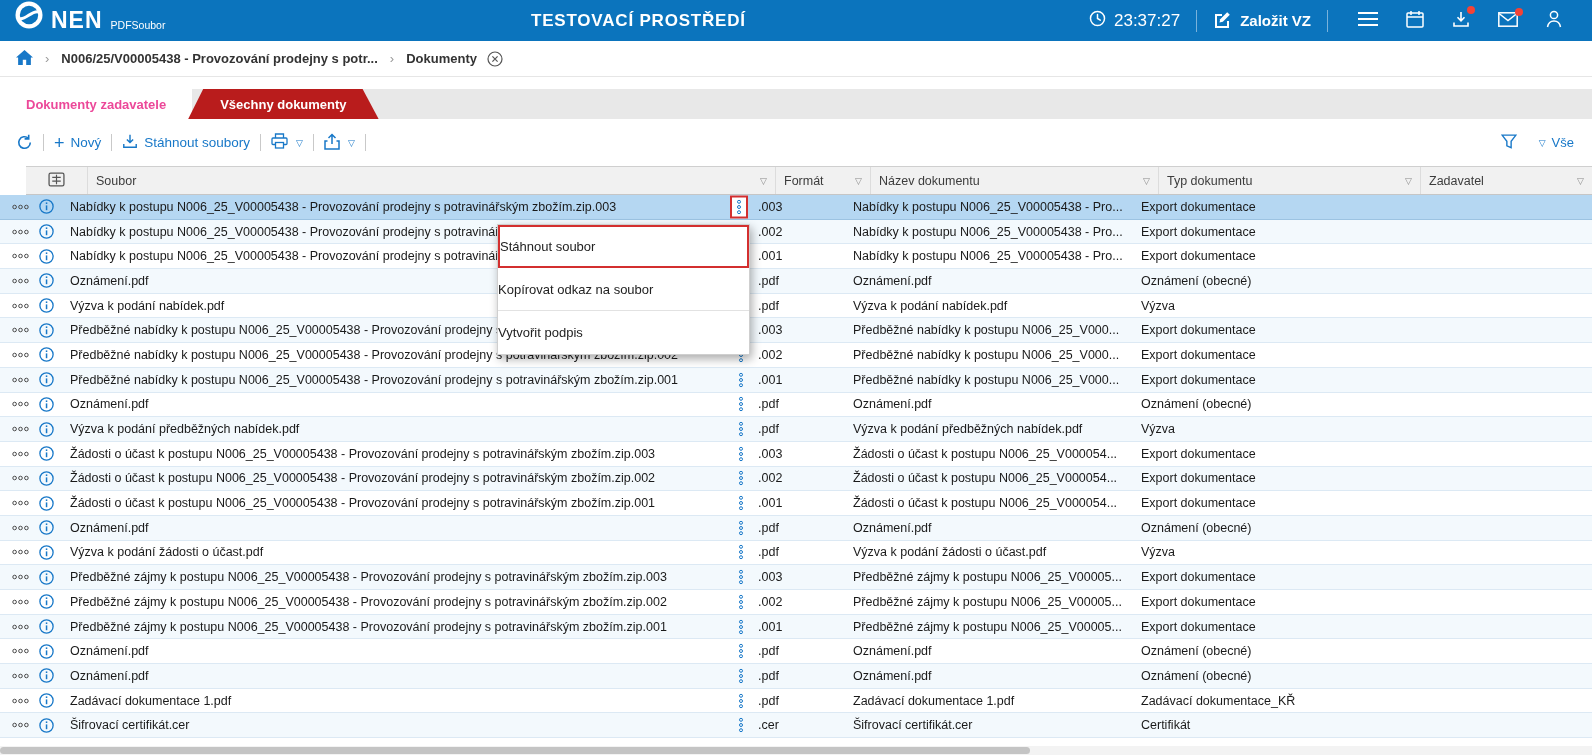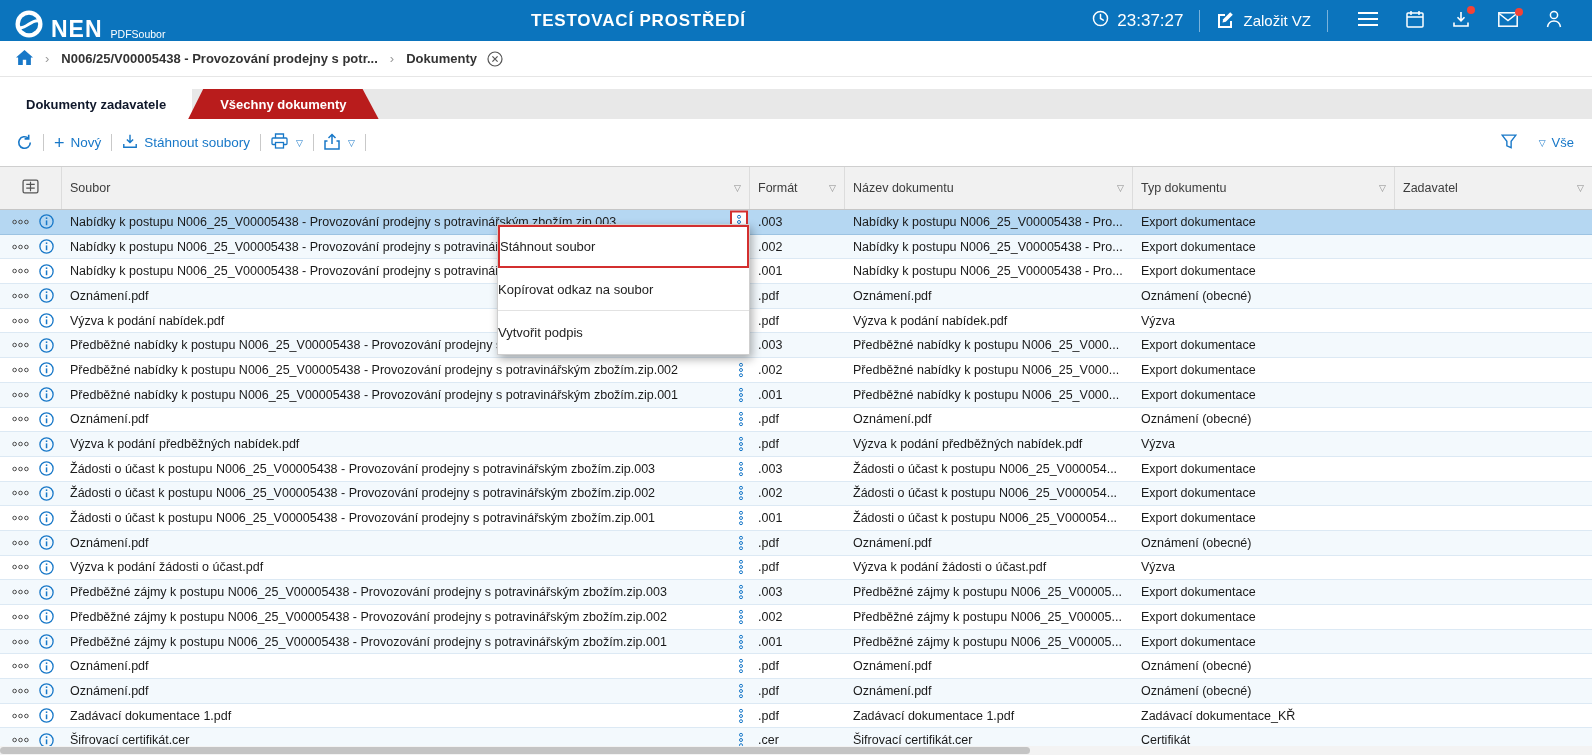--- a/index.html
+++ b/index.html
@@ -1,58 +1,58 @@
 <!DOCTYPE html>
 <html><head>
 <meta charset="utf-8">
 <style>
   * { margin:0; padding:0; box-sizing:border-box; }
   html,body { background:#fff; }
   body { font-family:"Liberation Sans", sans-serif; }
   .app { position:relative; width:1592px; height:755px; overflow:hidden; background:#fff; color:#1a1a1a; font-size:12.5px; }
 
   
-  .topbar { position:absolute; top:0; left:0; right:0; height:41px; background:#0b74bd; color:#fff; display:flex; align-items:flex-end; }
+  .topbar { position:absolute; top:0; left:0; right:0; height:41px; background:#0b74bd; color:#fff; display:flex; align-items:flex-start; }
   .brand { display:flex; align-items:flex-end; gap:7px; margin-left:14px; cursor:pointer; }
   .logo-circle { display:flex; margin-bottom:2px; }
   .brand-name { font-size:23px; font-weight:bold; letter-spacing:1px; line-height:0.95; }
   .brand-sub { font-size:10.5px; margin-bottom:1px; margin-left:1px; }
   .env-title { position:absolute; left:531px; top:50%; transform:translateY(-50%); font-size:17px; font-weight:bold; letter-spacing:0.8px; }
   .top-right { position:absolute; right:0; top:0; height:100%; display:flex; align-items:center; padding-right:16px; }
   .clock { display:flex; align-items:center; gap:8px; font-size:17px; }
   .vsep { width:1px; height:22px; background:rgba(255,255,255,0.45); margin:0 16px; }
-  .zalozit { display:flex; align-items:center; gap:9px; font-weight:normal; font-size:15px; color:#fff; background:none; border:none; cursor:pointer; font-family:inherit; }
+  .zalozit { display:flex; align-items:center; gap:9px; font-weight:bold; font-size:15px; color:#fff; background:none; border:none; cursor:pointer; font-family:inherit; }
   .icon-btn { position:relative; background:none; border:none; cursor:pointer; margin:0 14px; display:flex; align-items:center; }
   .badge { position:absolute; top:-4px; right:-5px; width:8px; height:8px; border-radius:50%; background:#f44336; }
 
   
   .breadcrumb { position:absolute; top:41px; left:0; right:0; height:36px; background:#fff; border-bottom:1px solid #e6e6e6; display:flex; align-items:center; padding-left:16px; gap:12px; }
   .crumb { font-weight:bold; font-size:13px; color:#333; cursor:pointer; white-space:nowrap; }
   .chev { color:#999; font-size:13px; }
   .crumb-close { display:flex; cursor:pointer; margin-left:-2px; }
 
   
   .tabband { position:absolute; top:89px; left:0; right:0; height:30px; background:#e8e8e8; display:flex; align-items:stretch; }
   .tab { display:flex; align-items:center; font-size:13px; font-weight:bold; cursor:pointer; }
-  .tab-active { background:#fff; color:#0f172a; padding:0 26px; }
+  .tab-active { background:#fff; color:#ec4899; padding:0 26px; }
   .tab-inactive { background:#b91c1c; color:#fff; padding:0 32px; clip-path:polygon(15px 0, calc(100% - 16px) 0, 100% 100%, 0 100%); margin-left:-4px; }
 
   
   .toolbar { position:absolute; top:119px; left:0; right:0; height:47px; background:#fff; display:flex; align-items:center; padding:0 16px; }
   .tool-left { display:flex; align-items:center; }
   .tbtn { display:flex; align-items:center; gap:6px; color:#1878c8; font-size:13.5px; background:none; border:none; cursor:pointer; font-family:inherit; white-space:nowrap; }
   .tsep { width:1px; height:17px; background:#c9c9c9; margin:0 10px; }
   .plus-glyph { font-size:18px; line-height:1; font-weight:normal; }
   .caret { font-size:9px; color:#1878c8; margin-left:2px; }
   .tool-right { margin-left:auto; display:flex; align-items:center; gap:20px; padding-right:2px; overflow:hidden; }
   .view-filter { display:flex; align-items:center; gap:6px; color:#1878c8; font-size:13px; white-space:nowrap; cursor:pointer; }
 
   
   .grid { position:absolute; top:166px; left:0; right:0; }
-  .grid-header { display:grid; grid-template-columns:62px 688px 95px 288px 262px 1fr; height:44px; background:#f1f1f1; border-top:1px solid #cfcfcf; border-bottom:1px solid #c6c6c6; }
+  .grid-header { display:grid; grid-template-columns:62px 688px 95px 288px 262px 1fr; height:29px; background:#f1f1f1; border-top:1px solid #cfcfcf; border-bottom:1px solid #c6c6c6;margin-left:26px; }
   .hcell { display:flex; align-items:center; justify-content:space-between; gap:4px; padding:0 8px; color:#3c3c3c; font-size:12.5px; border-right:1px solid #dcdcdc; overflow:hidden; white-space:nowrap; }
   .hcell:last-child { border-right:none; }
   .hcell-icon { justify-content:center; }
   .flt { color:#8a8a8a; font-size:9px; cursor:pointer; }
 
   .grid-row { display:grid; grid-template-columns:62px 688px 95px 288px 262px 1fr; height:24.7px; border-bottom:1px solid #dce9f4; background:#fff; align-items:center; cursor:pointer; }
   .grid-row.alt { background:#f3f9fd; }
   .grid-row.selected { background:#b5d7f2; border-bottom-color:#9cc3e2; }
   .cell { padding:0 8px; white-space:nowrap; overflow:hidden; font-size:12.5px; color:#1a1a1a; height:100%; display:flex; align-items:center; }
   .cell-icons { gap:10px; padding-left:12px; }

